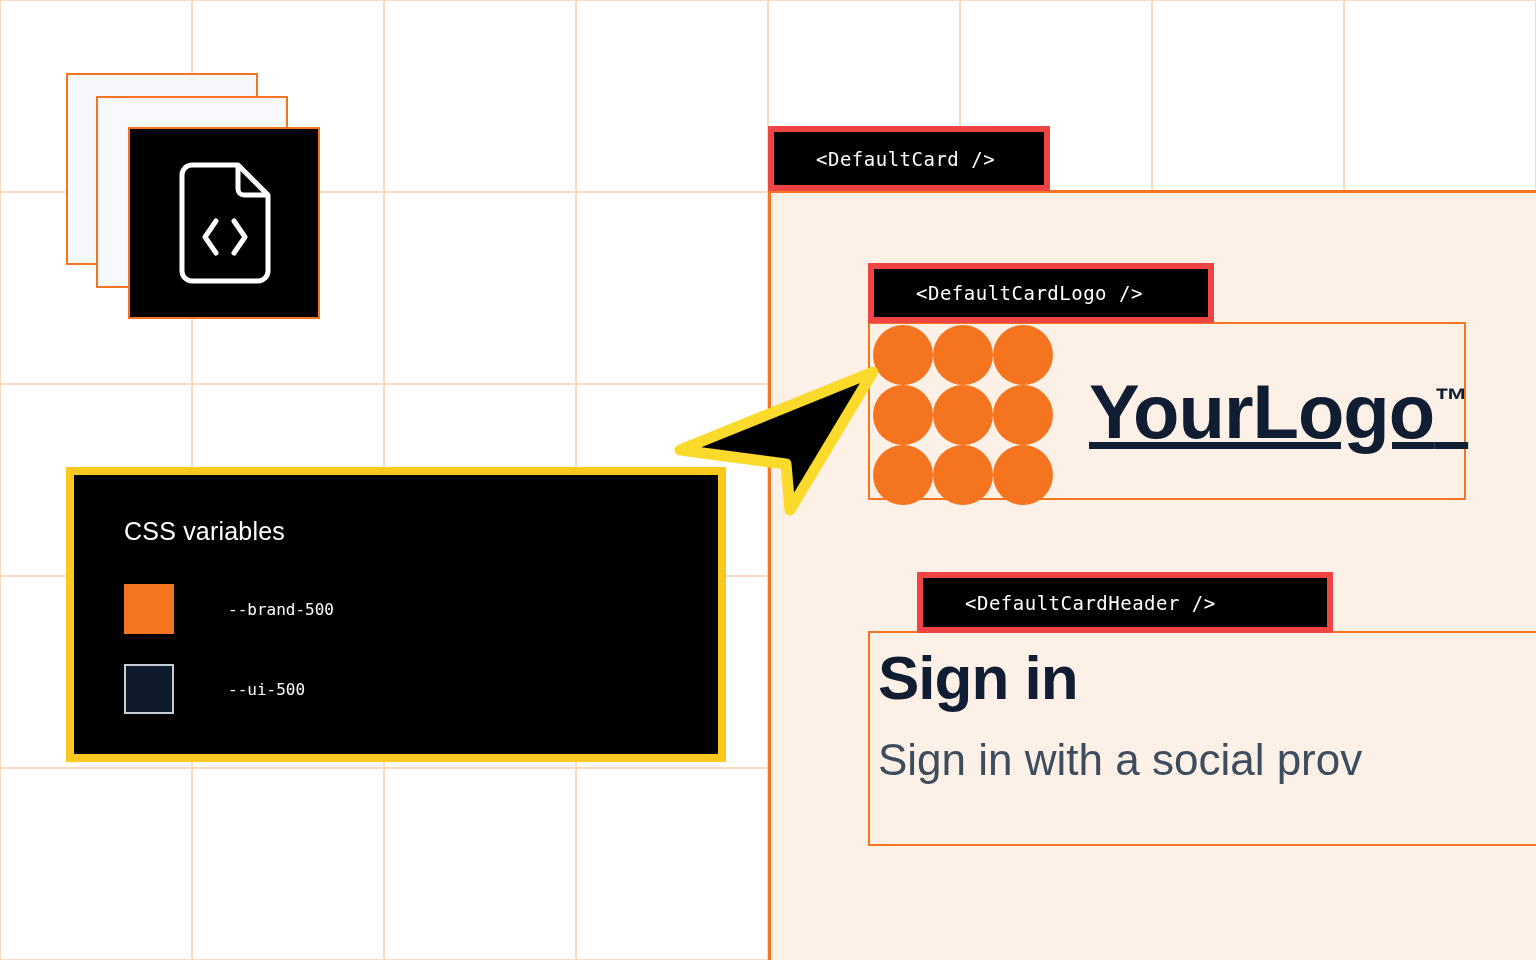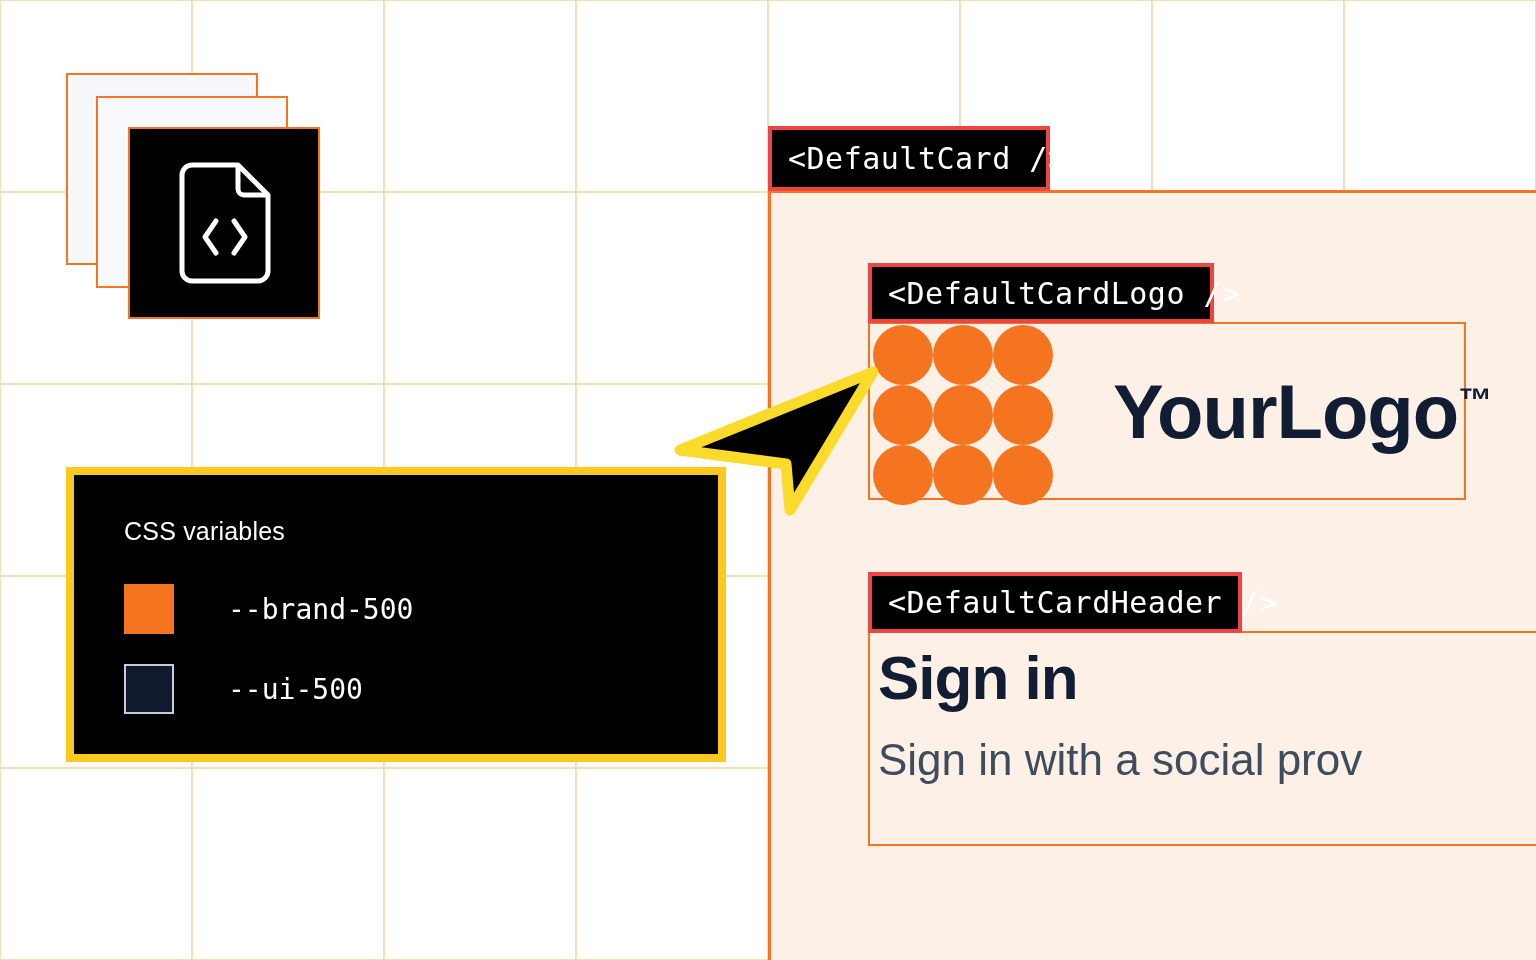--- a/index.html
+++ b/index.html
@@ -74,21 +74,21 @@
   .var-swatch {
     width: 50px;
     height: 50px;
     box-sizing: border-box;
     flex: 0 0 auto;
   }
   .var-swatch.bordered { border: 2px solid #c7cdd6; }
   .var-name {
     color: #ffffff;
     font-family: "DejaVu Sans Mono", "Liberation Mono", monospace;
-    font-size: 28px;
+    font-size: 16px;
     margin-left: 54px;
     white-space: nowrap;
   }
 
   
   #default-card {
     position: absolute;
     left: 768px;
     top: 190px;
     width: 768px;
@@ -96,35 +96,35 @@
     box-sizing: border-box;
     background: #fdf1e7;
     border-top: 3px solid #f4741f;
     border-left: 3px solid #f4741f;
   }
 
   
   .code-label {
     position: absolute;
     background: #000000;
-    border: 4px solid #ef4444;
+    border: 6px solid #ef4444;
     box-sizing: border-box;
     color: #ffffff;
     font-family: "DejaVu Sans Mono", "Liberation Mono", monospace;
-    font-size: 30px;
+    font-size: 19px;
     letter-spacing: 0.5px;
     display: flex;
     align-items: center;
-    padding-left: 16px;
+    padding-left: 42px;
     white-space: nowrap;
     z-index: 6;
   }
   #label-default-card        { left: 768px; top: 126px; width: 282px; height: 65px; }
   #label-default-card-logo   { left: 868px; top: 263px; width: 346px; height: 60px; }
-  #label-default-card-header { left: 868px; top: 572px; width: 374px; height: 61px; }
+  #label-default-card-header { left: 917px; top: 572px; width: 416px; height: 61px; }
 
   
   #logo-box {
     position: absolute;
     left: 868px;
     top: 322px;
     width: 598px;
     height: 178px;
     box-sizing: border-box;
     border: 2px solid #f4741f;
@@ -140,26 +140,27 @@
     grid-template-columns: repeat(3, 1fr);
     grid-template-rows: repeat(3, 1fr);
   }
   .logo-dot {
     width: 60px;
     height: 60px;
     border-radius: 50%;
     background: #f4741f;
   }
   #logo-text {
-    margin-left: 68px;
+    margin-left: 44px;
     color: #111d33;
     font-size: 76px;
     font-weight: bold;
     letter-spacing: -1px;
     white-space: nowrap;
+    text-decoration: underline;
   }
   #logo-text .tm {
     font-size: 34px;
     vertical-align: super;
     font-weight: bold;
     letter-spacing: 0;
   }
 
   
   #header-box {

